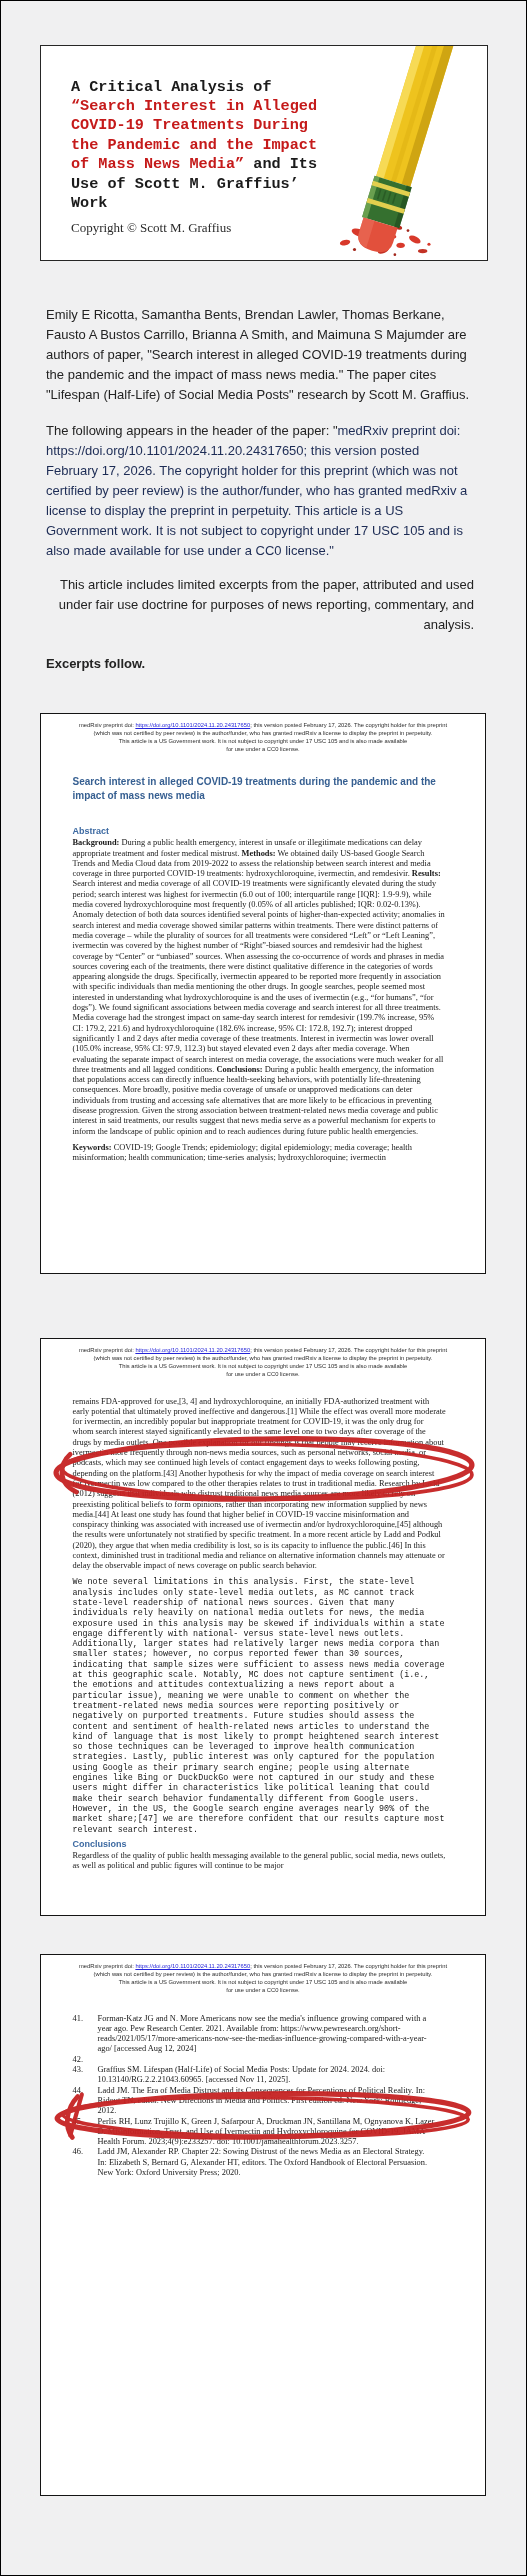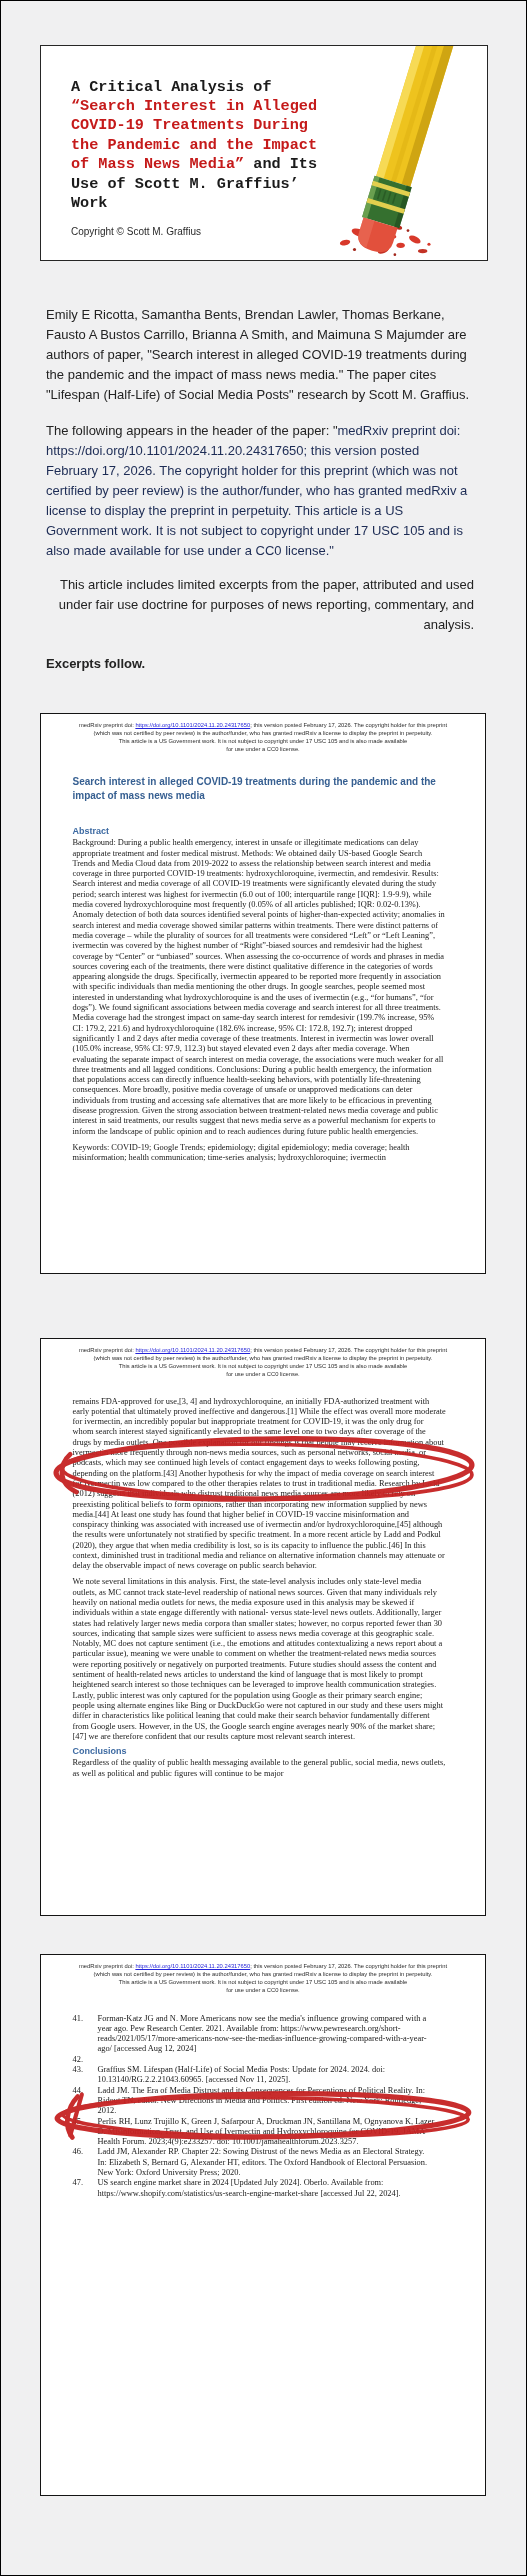--- a/index.html
+++ b/index.html
@@ -8,23 +8,23 @@
     background:#f0f0f1;border:1.6px solid #000;box-sizing:border-box;
     font-family:"Liberation Sans",sans-serif;overflow:hidden;padding-left:20px;
   }
   
   .hero{position:absolute;left:39px;top:44px;width:448px;height:216px;
     background:#fff;border:0.5px solid #262626;box-sizing:border-box;overflow:hidden;}
   .hero-title{position:absolute;left:30px;top:31.5px;width:266px;
     font-family:"Liberation Mono","DejaVu Sans Mono",monospace;font-weight:bold;
     font-size:15.2px;line-height:19.4px;color:#1b1b1b;}
   .hero-title .red{color:#c51a1a;}
-  .hero-copy{position:absolute;left:30px;top:180px;
-    font-family:Liberation Sans, sans-serif;
-    font-size:10px;color:#2a2a2a;}
+  .hero-copy{position:absolute;left:30px;top:174px;
+    font-family:Liberation Serif, serif;
+    font-size:13px;color:#2a2a2a;}
   .pencil-svg{position:absolute;right:0;top:0;}
   
   .apara{position:absolute;left:45px;width:428px;font-size:13px;line-height:20px;
     color:#232323;}
   .apara .navy{color:#1d2c55;}
   .apara .navylink{color:#1d2c55;}
   #p1{top:304px;} #p2{top:420px;} #p3{top:574px;text-align:right;} #p4{top:653px;font-weight:bold;}
   
   .shot{position:absolute;left:39px;width:446px;background:#fff;
     border:1.1px solid #141414;box-sizing:border-box;overflow:hidden;}
@@ -34,24 +34,24 @@
   .mrx{margin-top:6.8px;text-align:center;font-size:5.8px;line-height:8.1px;
     color:#2c2c2c;white-space:nowrap;}
   .mrx .link{color:#2424d8;text-decoration:underline;}
   .pcontent{margin-left:31.5px;margin-right:39px;}
   .ptitle{margin-top:22px;font-size:10px;font-weight:bold;color:#365f91;line-height:14px;}
   .pheading{font-size:9px;font-weight:bold;color:#3d6aa2;line-height:10.5px;}
   .h-abstract{margin-top:23px;}
   .h-conclusions{margin-top:4px;margin-bottom:1.6px;}
   .pbody{font-family:"Liberation Serif","DejaVu Serif",serif;font-size:8.4px;
     line-height:10.3px;color:#191919;}
-  .pbody .b{font-weight:normal;margin-top:32px;}
+  .pbody .b{font-weight:bold;margin-top:32px;}
   .abstract{margin-top:1.6px;}
   .keywords{margin-top:6.3px;}
-  .pa{margin-top:18.4px;} .pb{margin-top:5.8px;} .pc{margin-top:0;}
+  .pa{margin-top:18.4px;} .pb{margin-top:5.8px;font-family:Liberation Mono, monospace;} .pc{margin-top:0;}
   .refs{margin-top:19.4px;margin-left:31.5px;margin-right:37px;}
   .ref{display:flex;}
   .ref .n{width:25px;flex:none;}
   .ref .t{width:337px;overflow-wrap:anywhere;}
   .annot{position:absolute;pointer-events:none;}
 </style>
 </head>
 <body>
 
 <div class="canvas">
@@ -167,24 +167,20 @@
           <span class="t">Ladd JM. The Era of Media Distrust and its Consequences for Perceptions of Political Reality. In: Ridout TN, editor. New Directions in Media and Politics. First edition ed. New York: Routledge; 2012.</span>
         </div>
         <div class="ref">
           <span class="n">45.</span>
           <span class="t">Perlis RH, Lunz Trujillo K, Green J, Safarpour A, Druckman JN, Santillana M, Ognyanova K, Lazer D. Misinformation, Trust, and Use of Ivermectin and Hydroxychloroquine for COVID-19. JAMA Health Forum. 2023;4(9):e233257. doi: 10.1001/jamahealthforum.2023.3257.</span>
         </div>
         <div class="ref">
           <span class="n">46.</span>
           <span class="t">Ladd JM, Alexander RP. Chapter 22: Sowing Distrust of the news Media as an Electoral Strategy. In: Elizabeth S, Bernard G, Alexander HT, editors. The Oxford Handbook of Electoral Persuasion. New York: Oxford University Press; 2020.</span>
         </div>
-        <div class="ref">
-          <span class="n">47.</span>
-          <span class="t">US search engine market share in 2024 [Updated July 2024]. Oberlo. Available from: https://www.shopify.com/statistics/us-search-engine-market-share [accessed Jul 22, 2024].</span>
-        </div>
       </div>
     <svg class="annot" style="left:4.2px;top:130px;" width="438" height="63" viewBox="0 0 834 120">
       <g fill="none" stroke="#c62222" stroke-linecap="round" opacity="0.95">
         <ellipse cx="415" cy="58" rx="392" ry="41" stroke-width="10" transform="rotate(-0.8 415 58)"></ellipse>
         <ellipse cx="420" cy="61" rx="386" ry="37" stroke-width="7" transform="rotate(0.7 420 61)"></ellipse>
         <path d="M 62 22 C 40 45, 36 80, 52 100" stroke-width="9"></path>
         <path d="M 70 18 L 48 96" stroke-width="8"></path>
       </g>
     </svg>
   </div>

